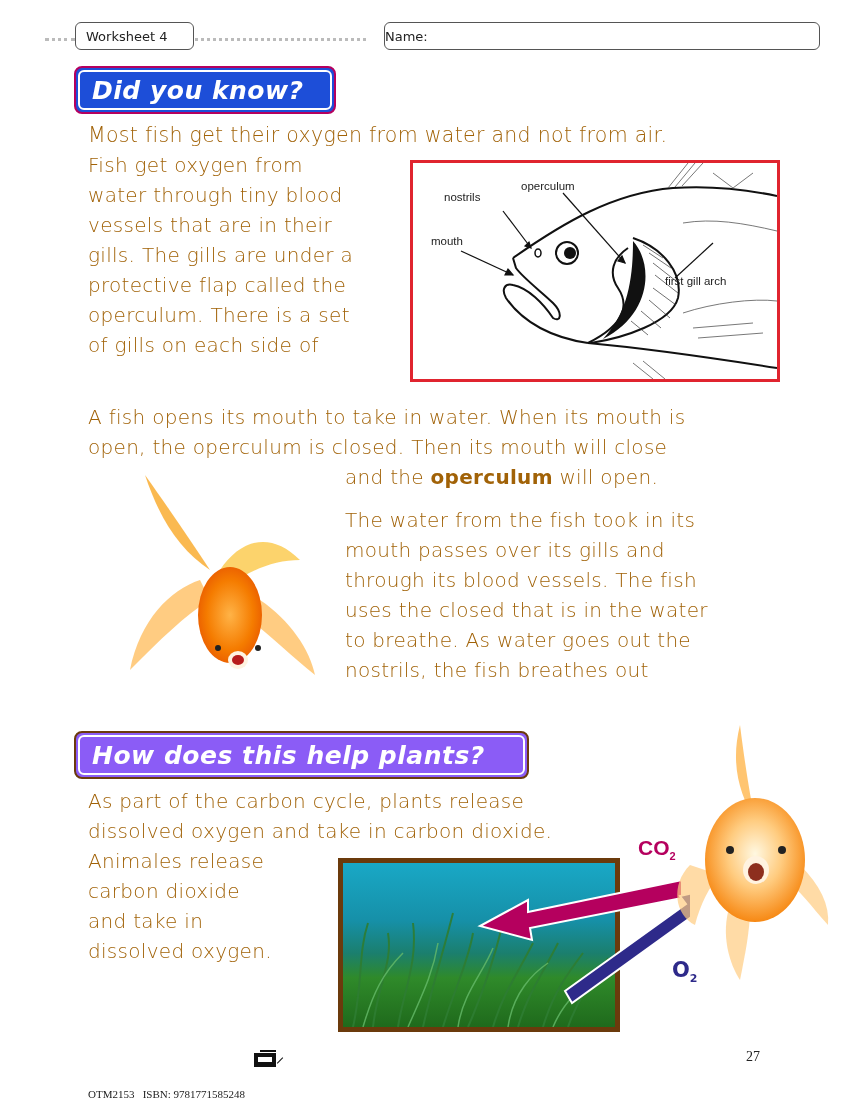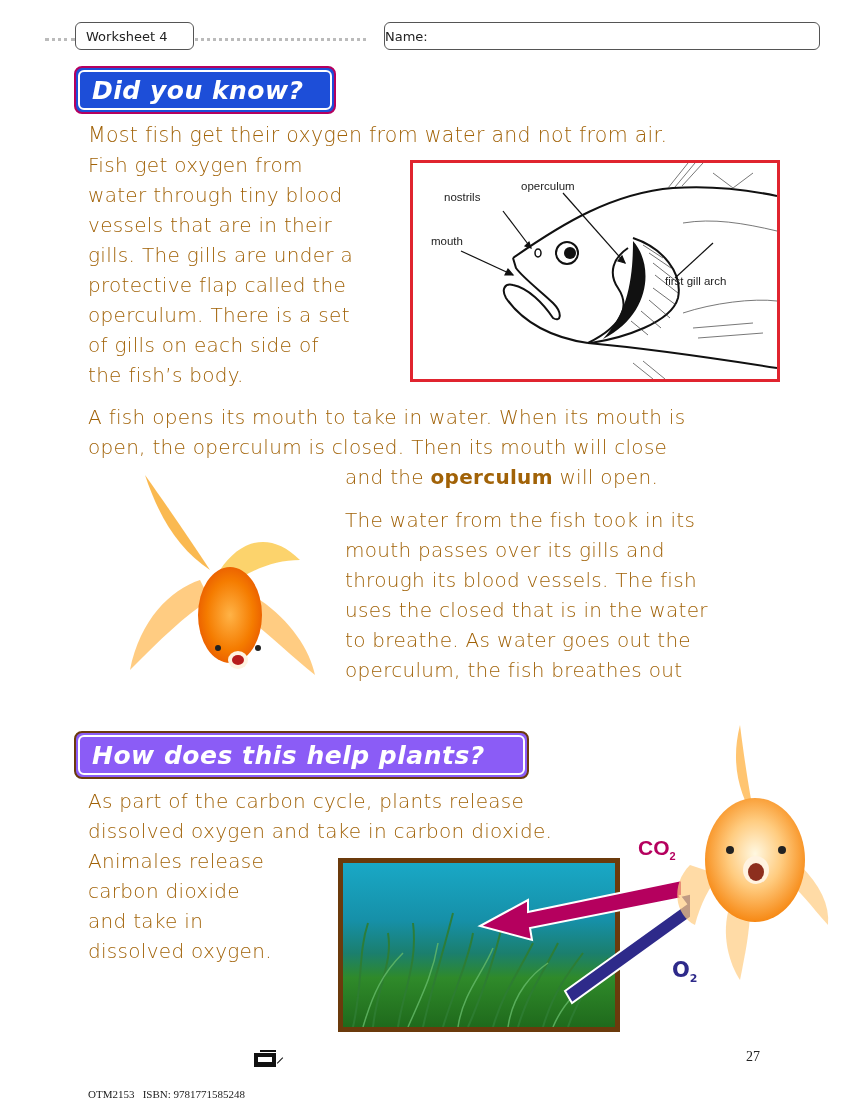--- a/index.html
+++ b/index.html
@@ -51,21 +51,20 @@
 <div class="body-text" style="left:88px; top:120px; white-space:nowrap; font-size:20.5px;">Most fish get their oxygen from water and not from air.</div>
 
 <div class="body-text" style="left:88px; top:150px; width:310px;">
   <div>Fish get oxygen from</div>
   <div>water through tiny blood</div>
   <div>vessels that are in their</div>
   <div>gills. The gills are under a</div>
   <div>protective flap called the</div>
   <div>operculum. There is a set</div>
   <div>of gills on each side of</div>
-  <div>the fish’s body.</div>
 </div>
 
 <div class="diagram">
   <svg width="364" height="216" viewBox="0 0 364 216">
     <g fill="none" stroke="#111" stroke-width="2">
 
       <path d="M100 95 C 150 60, 200 30, 260 25 C 300 22, 340 28, 364 33"></path>
 
       <path d="M175 180 C 230 185, 300 195, 364 205"></path>
 
@@ -144,21 +143,21 @@
     <circle cx="158" cy="178" r="3" fill="#222"></circle>
   </svg>
 </div>
 
 <div class="body-text" style="left:345px; top:505px; white-space:nowrap;">
   <div>The water from the fish took in its</div>
   <div>mouth passes over its gills and</div>
   <div>through its blood vessels. The fish</div>
   <div>uses the closed that is in the water</div>
   <div>to breathe. As water goes out the</div>
-  <div>operculum, the fish breathes out</div>
+  <div>nostrils, the fish breathes out</div>
 </div>
 
 <div class="banner" style="left:74px; top:731px; width:455px; height:48px; background:#8b5cf6; border:2px solid #6b3a0c; padding:2px;">
   <div class="inner" style="font-size:25px;">
     <span>How does this help plants?</span>
   </div>
 </div>
 
 <div class="body-text" style="left:88px; top:786px; white-space:nowrap;">
   <div>As part of the carbon cycle, plants release</div>

